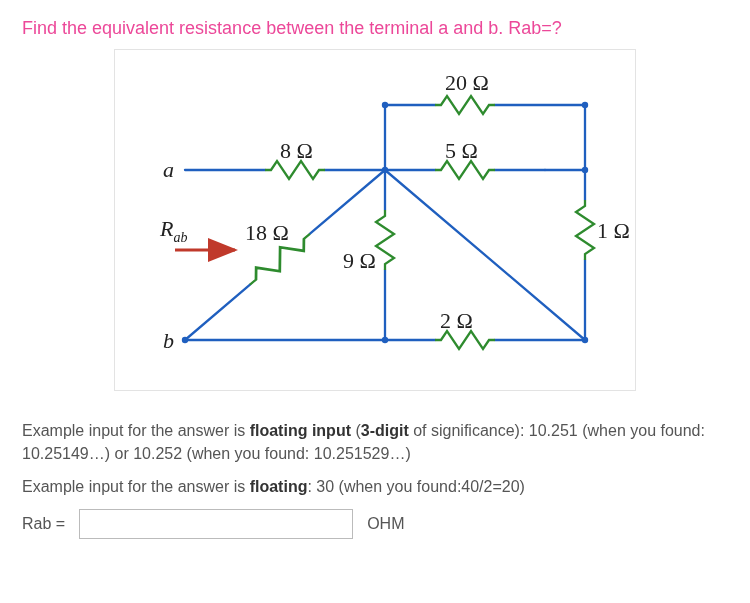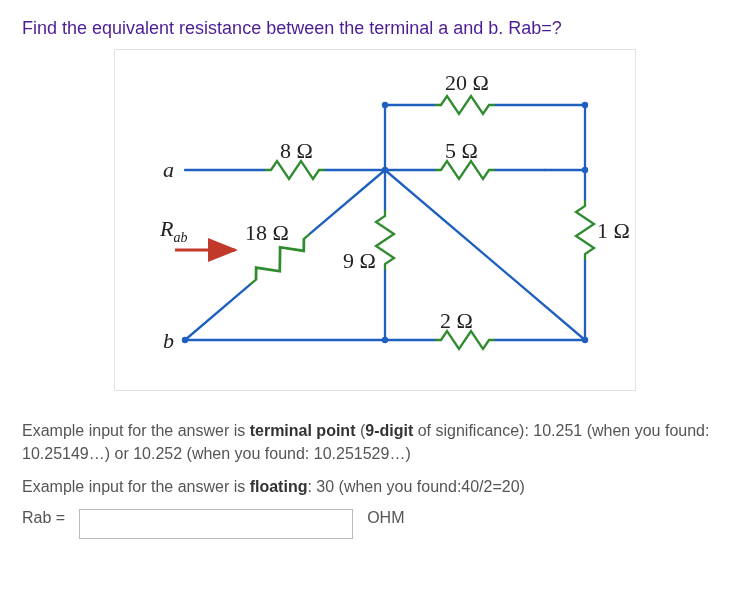--- a/index.html
+++ b/index.html
@@ -10,21 +10,21 @@
     color: #333;
   }
   .page {
     box-sizing: border-box;
     width: 750px;
     height: 603px;
     padding: 18px 22px;
   }
   .question {
     font-size: 18px;
-    color: #4c1d95;
+    color: #ec4899;
     margin-bottom: 10px;
     font-weight: 400;
   }
   .figure-frame {
     width: 520px;
     height: 340px;
     border: 1px solid #e3e3e3;
     margin: 0 auto 28px auto;
     position: relative;
     background: #fff;
@@ -34,21 +34,21 @@
   }
   .hints p {
     font-size: 16px;
     color: #555;
     margin: 0 0 10px 0;
     line-height: 1.45;
   }
   .hints strong { color: #333; font-weight: 700; }
   .answer-row {
     display: flex;
-    align-items: flex-start;
+    align-items: center;
     gap: 14px;
     font-size: 16px;
     color: #555;
   }
   .answer-row input[type="text"] {
     width: 260px;
     height: 24px;
     border: 1px solid #bbb;
     padding: 2px 6px;
     font-size: 14px;
@@ -161,21 +161,21 @@
       <text class="lbl" x="330" y="108">5 Ω</text>
       <text class="lbl" x="130" y="190">18 Ω</text>
       <text class="lbl" x="228" y="218">9 Ω</text>
       <text class="lbl" x="325" y="278">2 Ω</text>
       <text class="lbl" x="482" y="188">1 Ω</text>
     </svg>
   </div>
 
   <div class="hints">
     <p>
-      <span>Example input for the answer is </span><strong>terminal point</strong><span> (</span><strong>9-digit</strong><span> of significance): 10.251 (when you found: 10.25149…) or 10.252 (when you found: 10.251529…)</span>
+      <span>Example input for the answer is </span><strong>floating input</strong><span> (</span><strong>3-digit</strong><span> of significance): 10.251 (when you found: 10.25149…) or 10.252 (when you found: 10.251529…)</span>
     </p>
     <p>
       <span>Example input for the answer is </span><strong>floating</strong><span>: 30 (when you found:40/2=20)</span>
     </p>
   </div>
 
   <div class="answer-row">
     <span>Rab =</span>
     <input type="text" value="" style="">
     <span class="unit">OHM</span>

